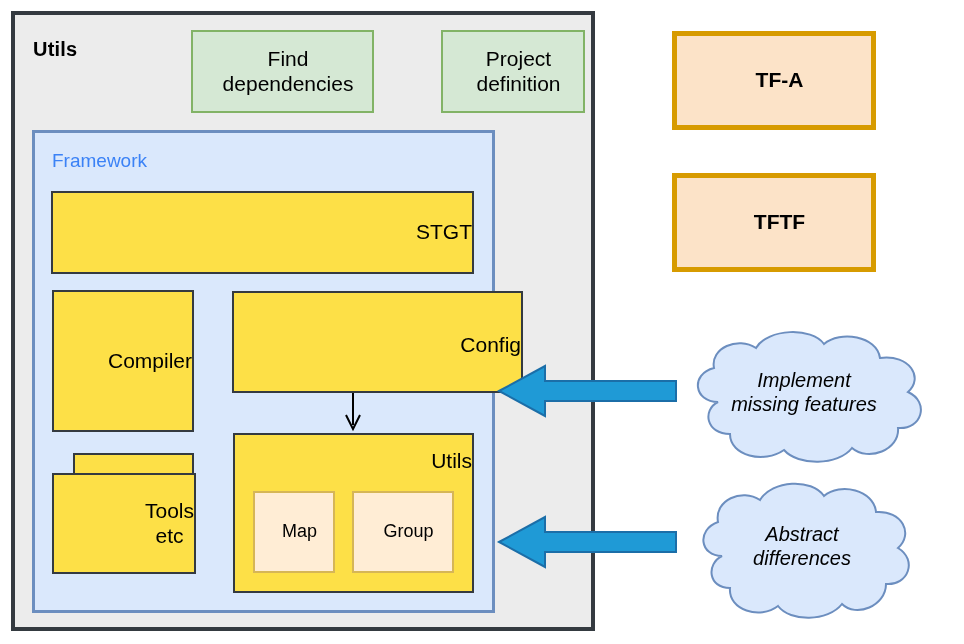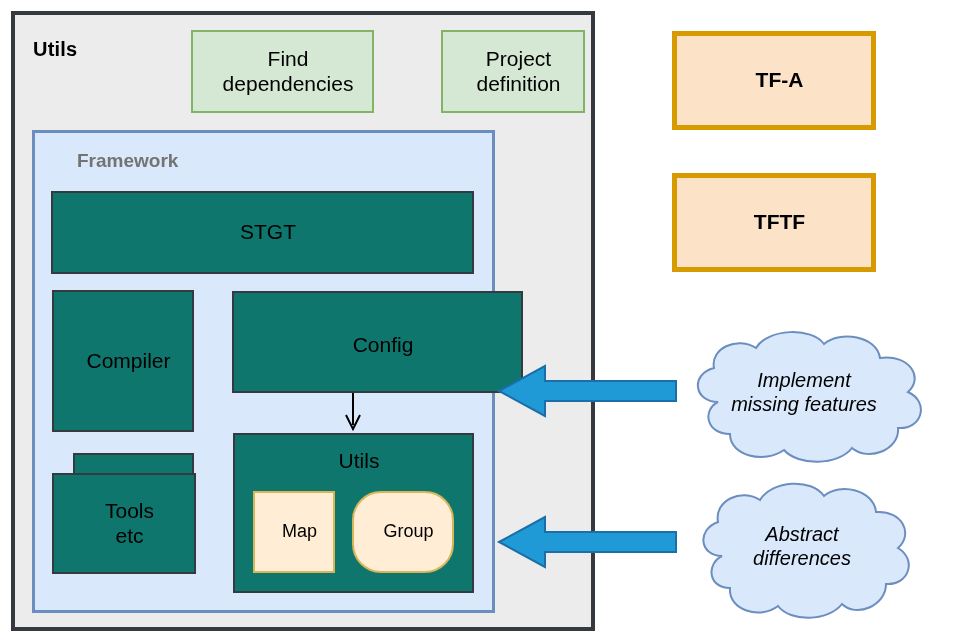--- a/index.html
+++ b/index.html
@@ -31,42 +31,42 @@
   #find-deps{left:191px;top:30px;width:183px;height:83px;}
   #project-def{left:422px;top:30px;width:144px;height:83px;margin-left:19px;}
 
   
   #framework-box{
     left:32px;top:130px;width:463px;height:483px;
     background:#dae8fc;border:3px solid #6c8ebf;
   }
   #framework-title{
     position:absolute;left:52px;top:150px;
-    font-size:19px;font-weight:bold;color:#737373;margin-left:25px;
+    font-size:19px;font-weight:normal;color:#3b82f6;
   }
 
   .box-lime{
-    background:#0f766e;border:2px solid #343a40;
-    font-size:21px;color:#000;
+    background:#fde047;border:2px solid #343a40;
+    font-size:21px;color:#000;justify-content:flex-end;
   }
   #stgt{left:51px;top:191px;width:423px;height:83px;}
   #compiler{left:52px;top:290px;width:142px;height:142px;}
   #config{left:232px;top:291px;width:291px;height:102px;align-items:flex-start;padding-top:40px;}
 
   #tools-back{left:73px;top:453px;width:121px;height:101px;}
   #tools-front{left:52px;top:473px;width:144px;height:101px;}
 
   #utils{left:233px;top:433px;width:241px;height:160px;align-items:flex-start;padding-top:14px;}
 
   .box-orange{
     background:#ffedd5;border:2px solid #d6b656;
     font-size:18px;color:#000;
   }
   #map-box{left:253px;top:491px;width:82px;height:82px;}
-  #group-box{left:352px;top:491px;width:102px;height:82px;border-radius:29px;}
+  #group-box{left:352px;top:491px;width:102px;height:82px;}
 
   
   .box-tf{
     background:#fce3c8;border:5px solid #d79b00;
     font-size:21px;font-weight:bold;color:#000;
   }
   #tfa{left:672px;top:31px;width:204px;height:99px;text-align:center;}
   #tftf{left:672px;top:173px;width:204px;height:99px;}
 
   

